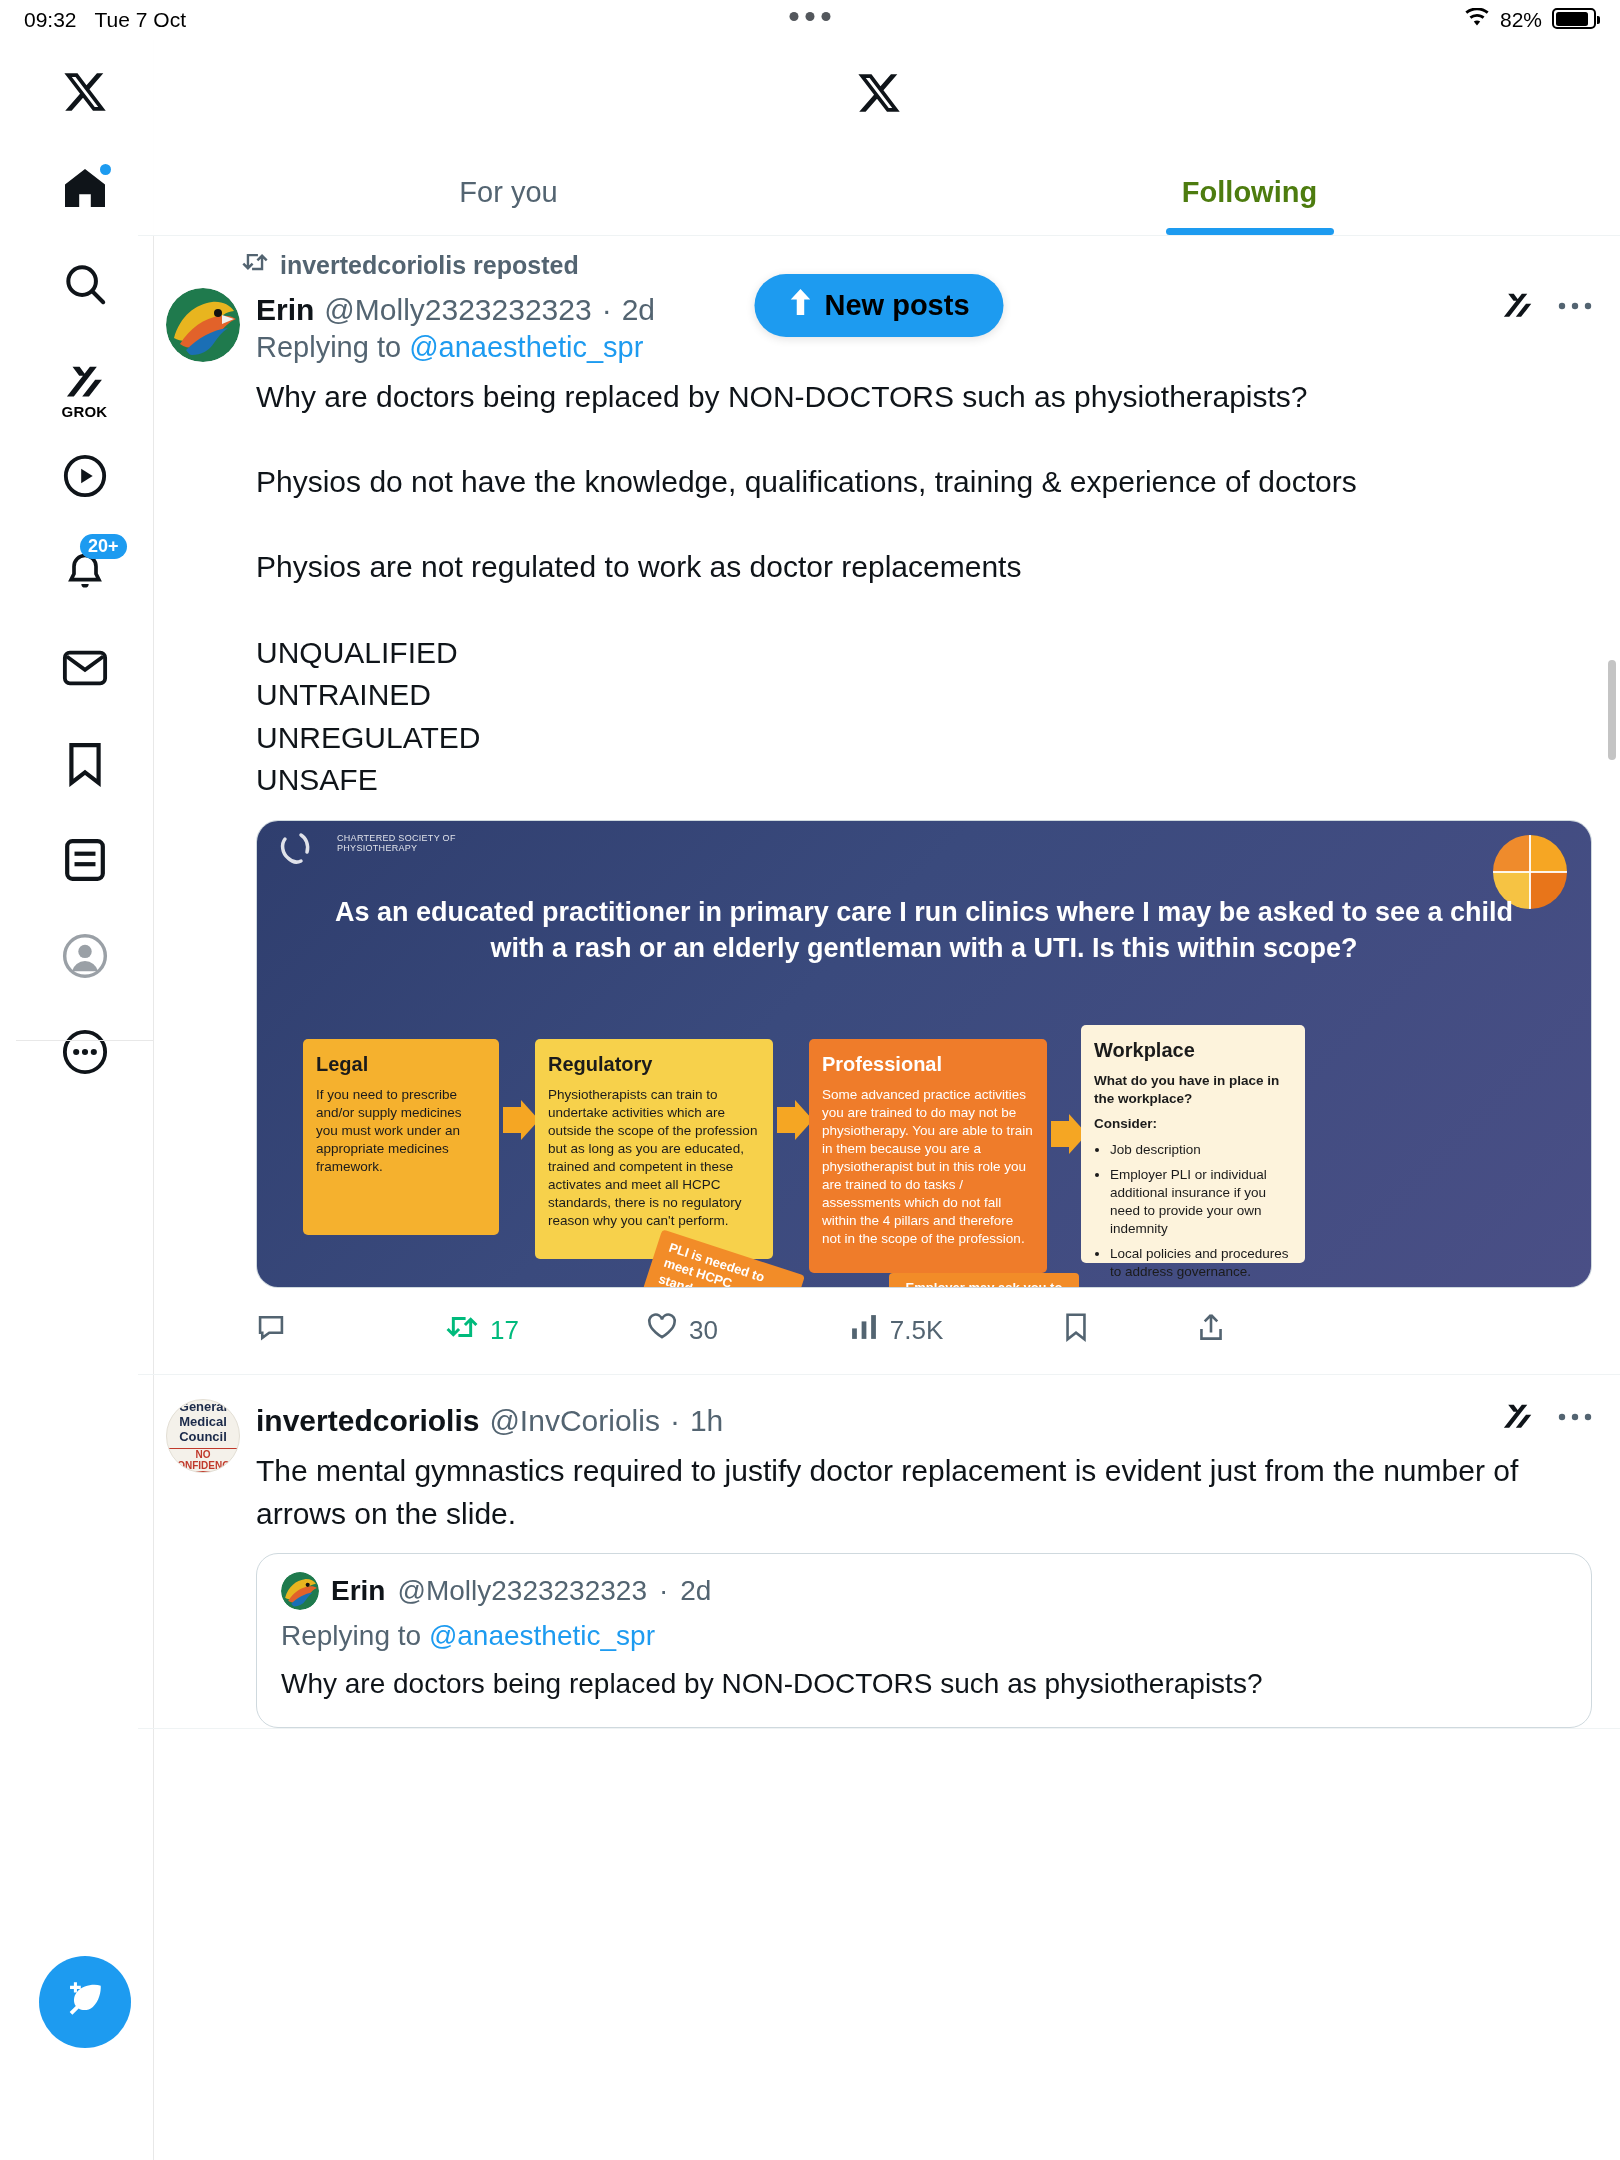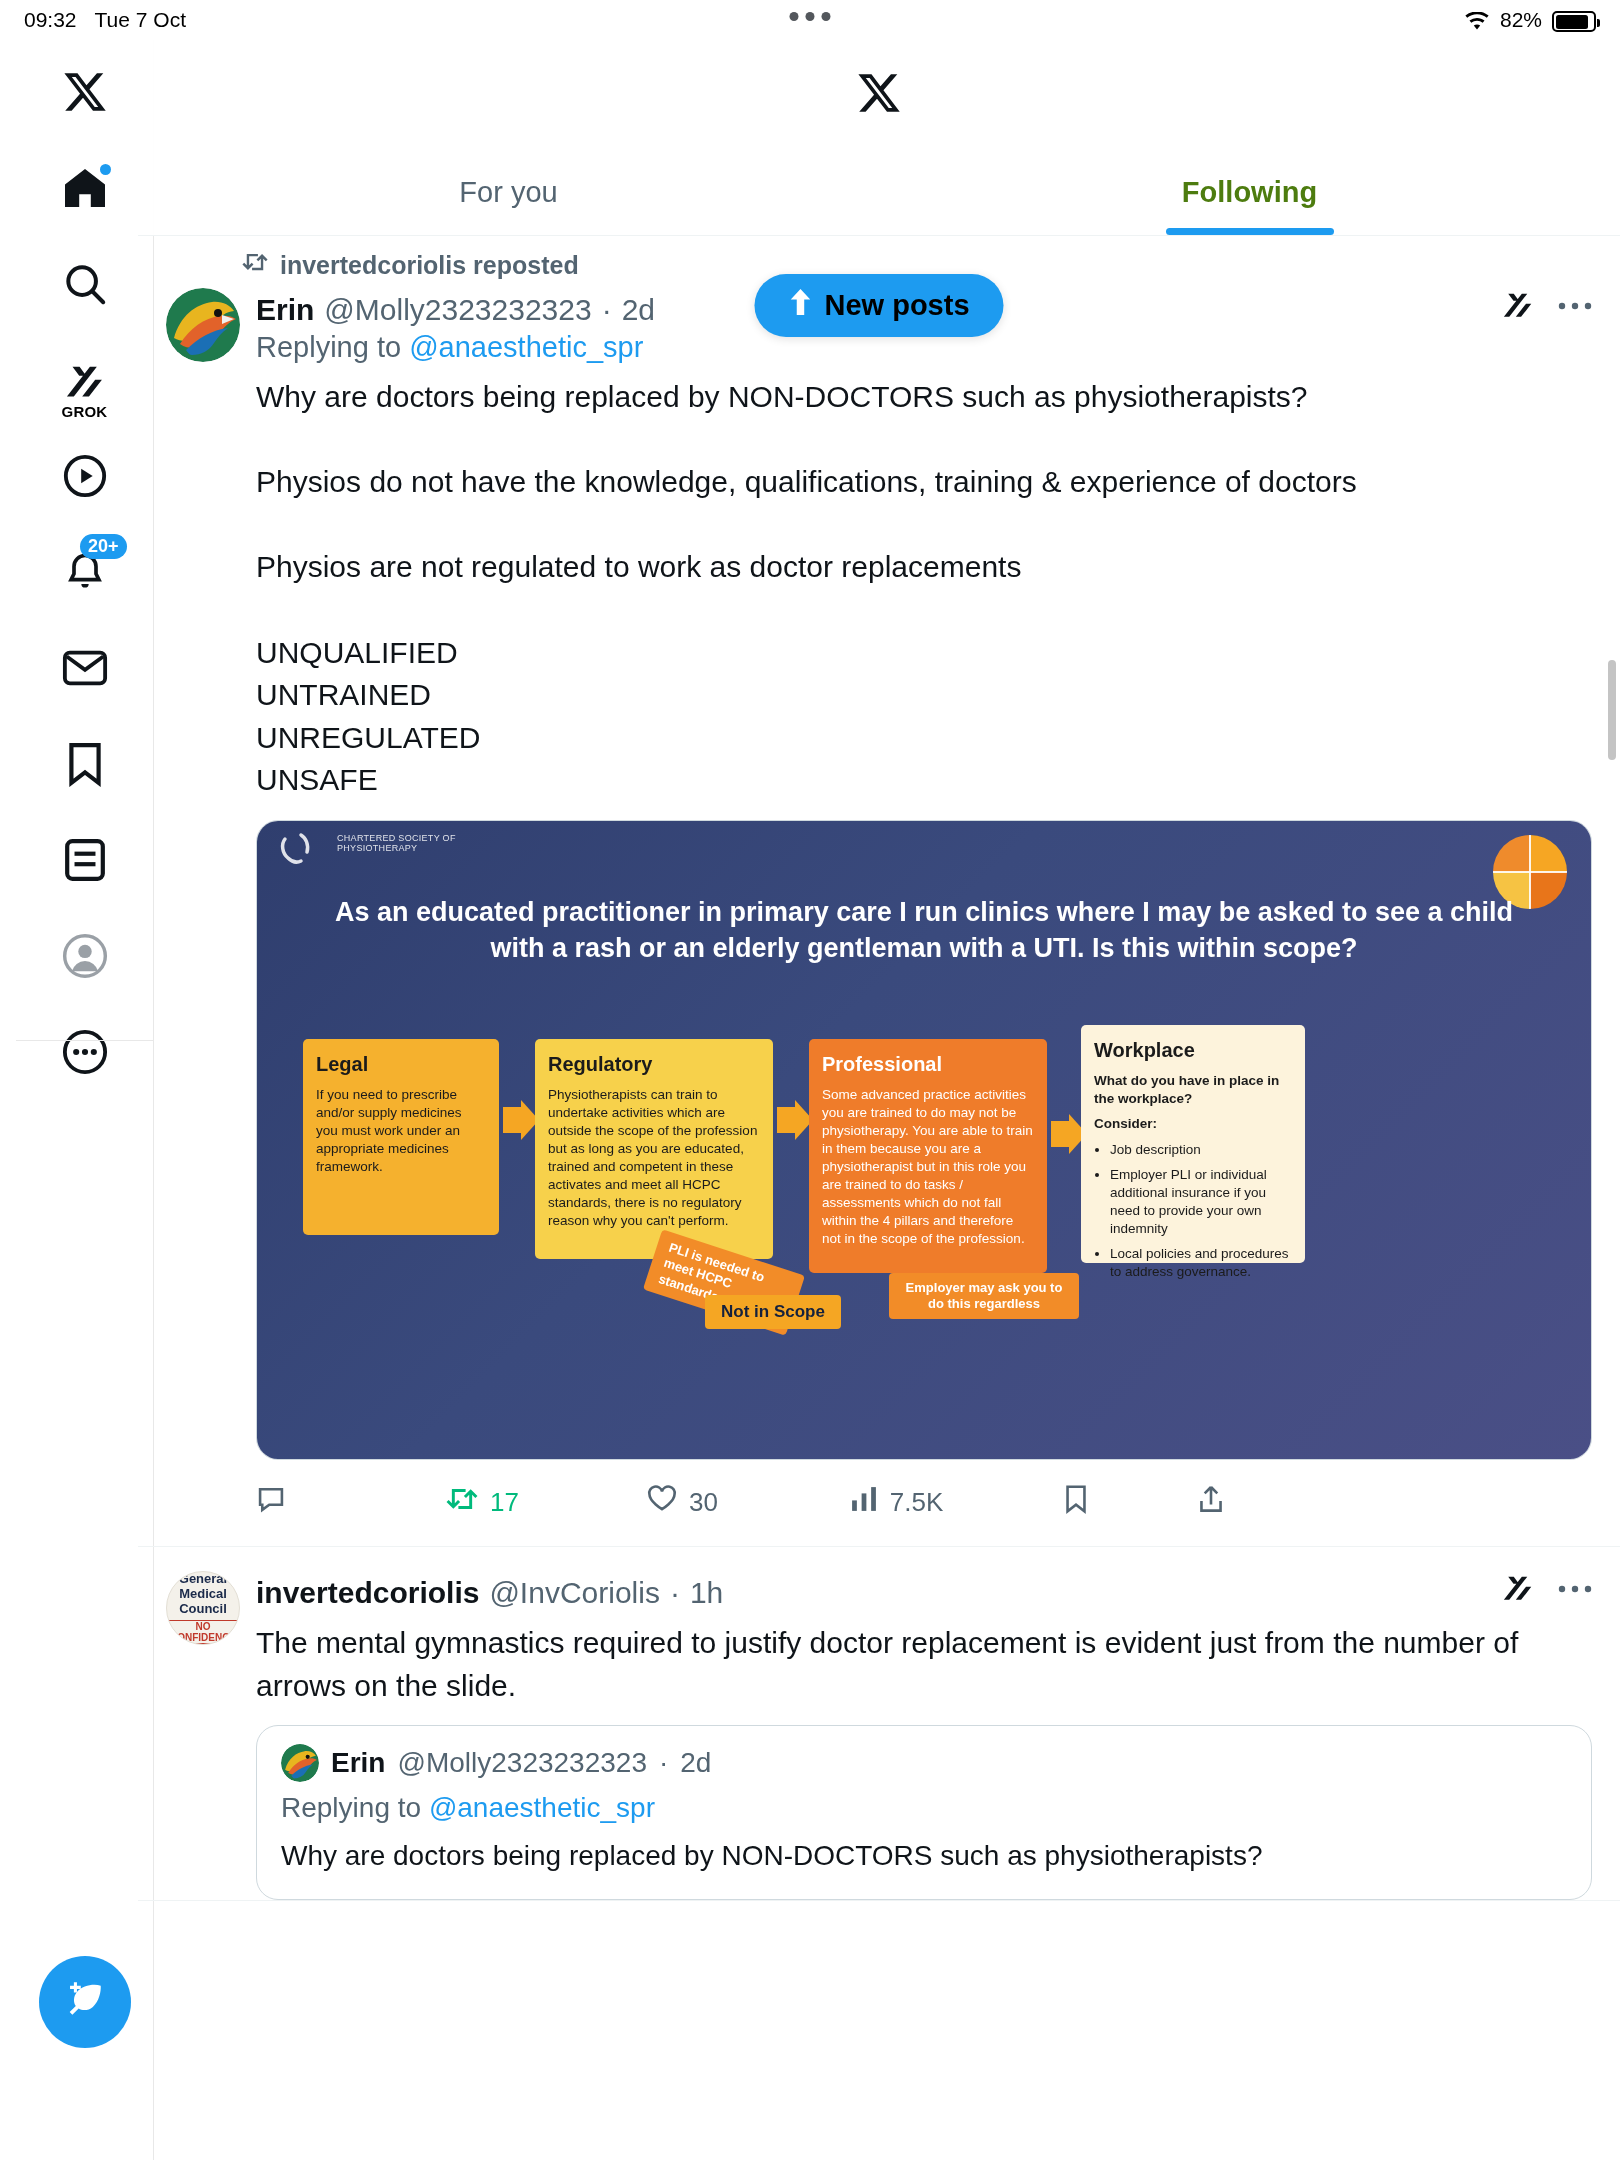--- a/index.html
+++ b/index.html
@@ -11,21 +11,21 @@
   }
   body { position: relative; }
 
   
   .status-bar {
     position: absolute; top: 0; left: 0; width: 1620px; height: 40px;
     display: flex; align-items: center; padding: 0 24px;
     font-size: 21px; color: #000; z-index: 50;
   }
   .sb-left { display: flex; align-items: center; gap: 18px; }
-  .sb-right { margin-left: auto; display: flex; align-items: flex-end; gap: 10px; }
+  .sb-right { margin-left: auto; display: flex; align-items: flex-start; gap: 10px; }
   .wifi-icon { width: 26px; height: 20px; position: relative; display:inline-block;}
   .battery {
     width: 44px; height: 21px; border: 2.5px solid #000; border-radius: 5px;
     position: relative; display: inline-block;
   }
   .battery::after {
     content: ""; position: absolute; right: -6px; top: 6px;
     width: 3.5px; height: 8px; background: #000; border-radius: 0 2px 2px 0;
   }
   .battery-fill {
@@ -133,21 +133,21 @@
   .handle { font-size: 30px; color: #536471; }
   .head-right { margin-left: auto; display: flex; align-items: center; gap: 22px; }
   .replying { font-size: 29px; color: #536471; margin-top: 4px; }
   .replying a { color: #1d9bf0; text-decoration: none; }
   .post-text {
     font-size: 30px; line-height: 1.42; color: #0f1419; margin-top: 12px;
     white-space: pre-wrap;
   }
   .media {
     margin-top: 18px; border-radius: 22px; overflow: hidden;
-    border: 1px solid #cfd9de; height: 640px; position: relative;
+    border: 1px solid #cfd9de; height: 468px; position: relative;
   }
   .actions {
     display: flex; align-items: center; height: 86px; padding-right: 46px;
     color: #536471; font-size: 26px;
   }
   .act { display: flex; align-items: center; gap: 12px; }
   .act.retweet { color: #00ba7c; }
   .sp1 { width: 148px; } .sp2 { width: 128px; } .sp3 { width: 132px; }
   .sp4 { width: 120px; } .sp5 { width: 108px; }
 

